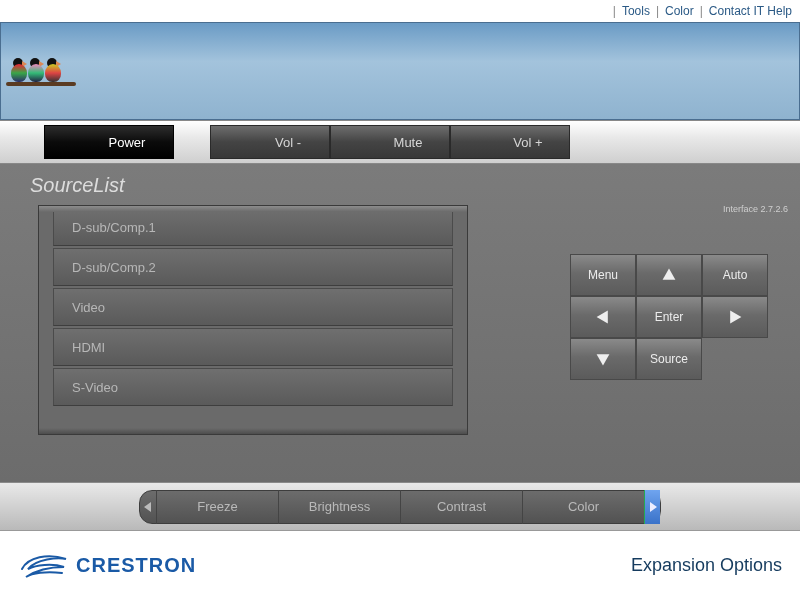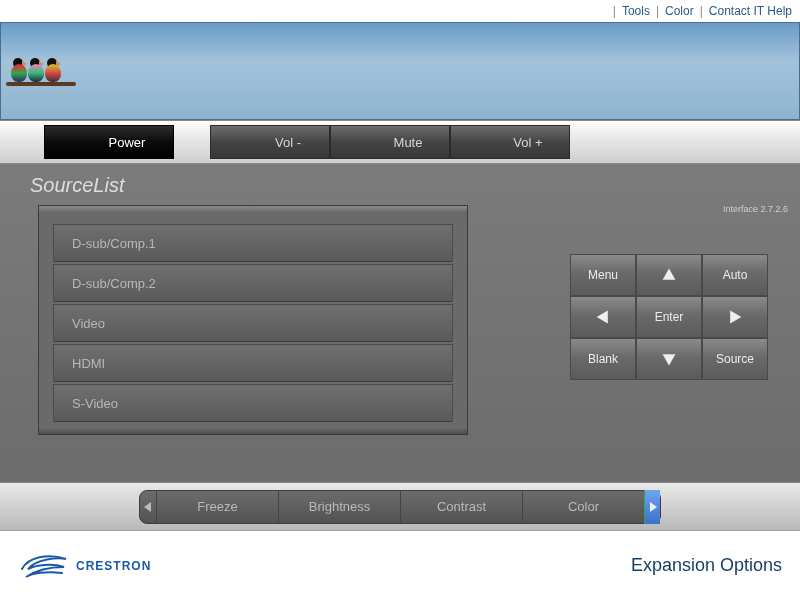--- a/index.html
+++ b/index.html
@@ -101,21 +101,21 @@
   }
   .srclabel {
     font-size:20px; color:#ddd; font-weight:normal;
     margin-bottom:8px; margin-left:0;font-style:italic;
   }
   .srcpanel {
     width: 430px;
     height: 230px;
     border:1px solid #3a3a3a;
     background: #6a6a6a;
-    padding: 18px 14px;
+    padding: 2px 14px;
     position:relative;
     margin-left:8px;
   }
   .srcpanel::before, .srcpanel::after {
     content:''; position:absolute; left:0; right:0; height:6px;
   }
   .srcpanel::before { top:0; background:linear-gradient(#8c8c8c,#6a6a6a); }
   .srcpanel::after { bottom:0; background:linear-gradient(#6a6a6a,#4d4d4d); }
   .srcitem {
     height:38px;
@@ -155,21 +155,21 @@
     background: linear-gradient(#e9e9e9,#b9b9b9);
     border-top:1px solid #8a8a8a;
     display:flex; align-items:center; justify-content:center;
     position:relative;
   }
   .slider {
     display:flex; align-items:center;
     height:34px;
     background: linear-gradient(#6c6c6c,#525252);
     border:1px solid #3d3d3d;
-    border-radius:8px;
+    border-radius:13px;
   }
   .slider .arrow {
     width:16px; height:34px;
     display:flex; align-items:center; justify-content:center;
     color:#bbb; font-size:11px;
     cursor:pointer;
   }
   .slider .arrow.right {
     background: linear-gradient(#6fa4ef,#3a72c9);
     color:#eef;
@@ -189,21 +189,21 @@
     background:#fff;
     border-top:1px solid #999;
     display:flex;
     align-items:center;
     padding:0 18px;
   }
   .crestron {
     display:flex; align-items:center; gap:4px;
     color:#1a5aa6;
     font-weight:bold;
-    font-size:12px;
+    font-size:20px;
     letter-spacing:1px;
   }
   .crestron svg { width:54px; height:30px; }
   .expansion {
     margin-left:auto;
     font-size:18px;
     color:#153b5e;
     cursor:pointer;
   }
 </style>
@@ -270,21 +270,20 @@
       <svg viewBox="0 0 10 10">
           <polygon points="1,5 8,1 8,9"></polygon>
         </svg>
     </div>
     <div class="kbtn">Enter</div>
     <div class="kbtn">
       <svg viewBox="0 0 10 10">
           <polygon points="9,5 2,1 2,9"></polygon>
         </svg>
     </div>
-    <div class="kbtn">Blank</div>
     <div class="kbtn">
       <svg viewBox="0 0 10 10">
           <polygon points="5,9 1,2 9,2"></polygon>
         </svg>
     </div>
     <div class="kbtn">Source</div>
   </div>
 </div>
 
 <div class="bottomstrip">

